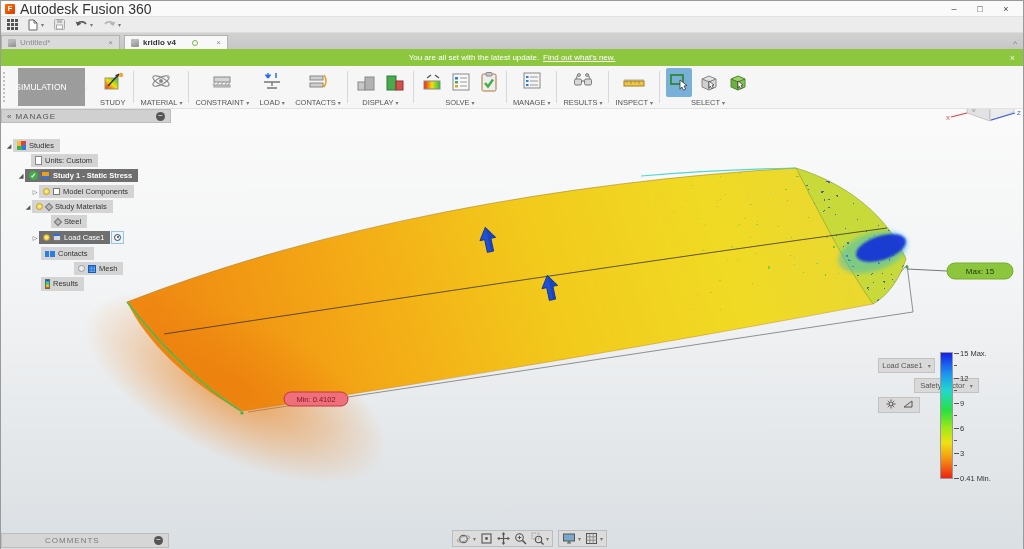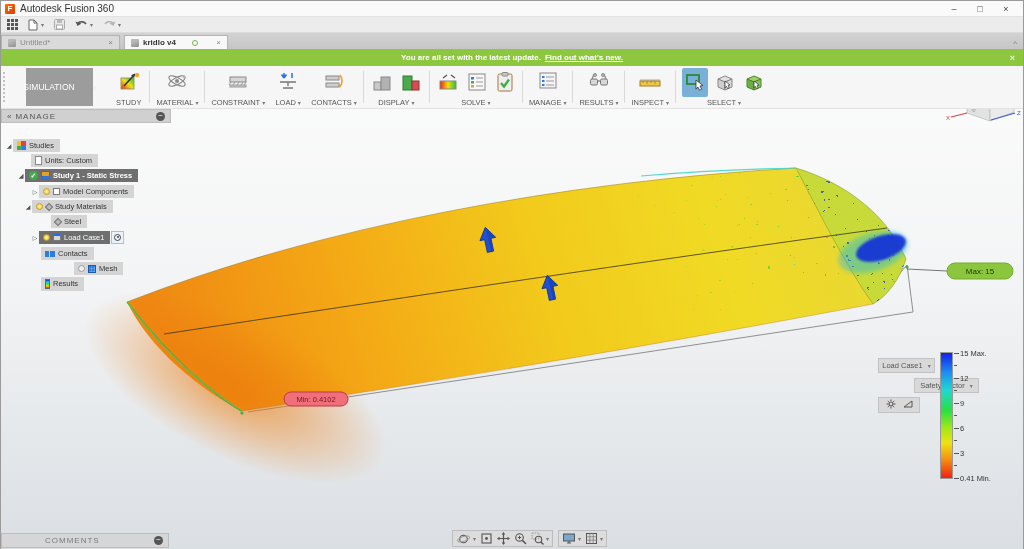--- a/index.html
+++ b/index.html
@@ -3,21 +3,21 @@
 <meta charset="utf-8">
 <style>
   * { margin:0; padding:0; box-sizing:border-box; }
   html,body { width:1024px; height:549px; overflow:hidden; }
   body { font-family:"Liberation Sans", sans-serif; background:#e8e8e8; position:relative; }
   .window { width:1024px; height:549px; position:relative; background:#f0f0f0; border:1px solid #9a9a9a; }
 
   
   .titlebar { height:16px; background:#fafafa; display:flex; align-items:center; padding:0 4px; border-bottom:1px solid #e2e2e2; }
   .fusion-logo { width:10px; height:10px; background:linear-gradient(135deg,#ff6d00,#e03c00); color:#fff; font-size:8px; font-weight:bold; line-height:10px; text-align:center; margin-right:5px; border-radius:1px; }
-  .titletext { font-size:10px; color:#333; }
+  .titletext { font-size:14px; color:#333; }
   .wbtns { margin-left:auto; display:flex; }
   .wbtn { width:26px; text-align:center; font-size:9px; color:#444; cursor:default; }
 
   
   .appbar { height:16px; background:#ececec; display:flex; align-items:center; padding:0 6px; border-bottom:1px solid #dcdcdc; }
   .abtn { display:flex; align-items:center; margin-right:10px; color:#555; }
   .abtn svg { display:block; }
   .caret { font-size:6px; color:#777; margin-left:2px; }
   .appbar-right { margin-left:auto; display:flex; align-items:center; gap:14px; }
   .username { font-size:8px; color:#444; }
@@ -27,32 +27,32 @@
   .tabbar { height:16px; background:linear-gradient(#d2d2d2,#c6c6c6); display:flex; align-items:flex-end; position:relative; }
   .tab { height:14px; display:flex; align-items:center; padding:0 6px; font-size:8px; border:1px solid #b4b4b4; border-bottom:none; margin-right:2px; }
   .tab.inactive { background:#dadada; color:#8a8a8a; width:119px; }
   .tab.active { background:#f8f8f8; color:#333; font-weight:bold; width:104px; margin-left:2px; }
   .tabcube { width:8px; height:8px; background:linear-gradient(160deg,#b9b9b9 30%,#8f8f8f); margin-right:4px; border-radius:1px; }
   .tabclose { margin-left:auto; font-size:8px; color:#888; font-weight:normal; }
   .syncdot { width:6px; height:6px; border:1px solid #7ab648; border-radius:50%; margin-left:auto; margin-right:3px; }
   .tabbar-collapse { position:absolute; right:6px; bottom:1px; font-size:8px; color:#777; }
 
   
-  .banner { height:17px; background:#8dc63f; color:#fff; font-size:8px; font-weight:bold; display:flex; align-items:center; justify-content:center; position:relative; }
+  .banner { height:17px; background:#8dc63f; color:#fff; font-size:8px; font-weight:normal; display:flex; align-items:center; justify-content:center; position:relative; }
   .banner a { color:#fff; text-decoration:underline; margin-left:4px; }
   .banner-close { position:absolute; right:8px; color:#eaf5d8; font-size:9px; }
 
   
   .main { position:relative; height:484px; background:linear-gradient(#fcfcfc 0%, #f3f4f5 45%, #dadfe3 100%); overflow:hidden; }
   .wingsvg { position:absolute; left:0; top:0; }
 
   
   .ribbon { position:absolute; top:0; left:0; width:100%; height:43px; background:#f6f6f6; display:flex; align-items:stretch; border-bottom:1px solid #e3e3e3; }
   .grip { width:4px; border-left:2px dotted #c0c0c0; margin:6px 1px 6px 2px; }
-  .simbtn { width:67px; margin:2px 18px; background:#9c9c9c; color:#fff; font-size:8.5px; display:flex; align-items:center; justify-content:center; gap:16px; }
+  .simbtn { width:67px; margin:2px 10px; background:#9c9c9c; color:#fff; font-size:8.5px; display:flex; align-items:center; justify-content:center; gap:16px; }
   .simbtn .caret { color:#eee; }
   .rgroup { display:flex; flex-direction:column; align-items:center; justify-content:flex-end; padding:2px 5px 1px; }
   .ricons { display:flex; align-items:flex-end; gap:5px; flex:1; }
   .rbtn { background:none; border:none; padding:1px; display:block; }
   .rbtn.hl { background:#79b0d8; border-radius:2px; }
   .rlabel { font-size:7.5px; color:#555; white-space:nowrap; margin-top:1px; }
   .rdiv { width:1px; background:#d8d8d8; margin:5px 1px; }
 
   
   .browser { position:absolute; left:0; top:43px; width:170px; }

